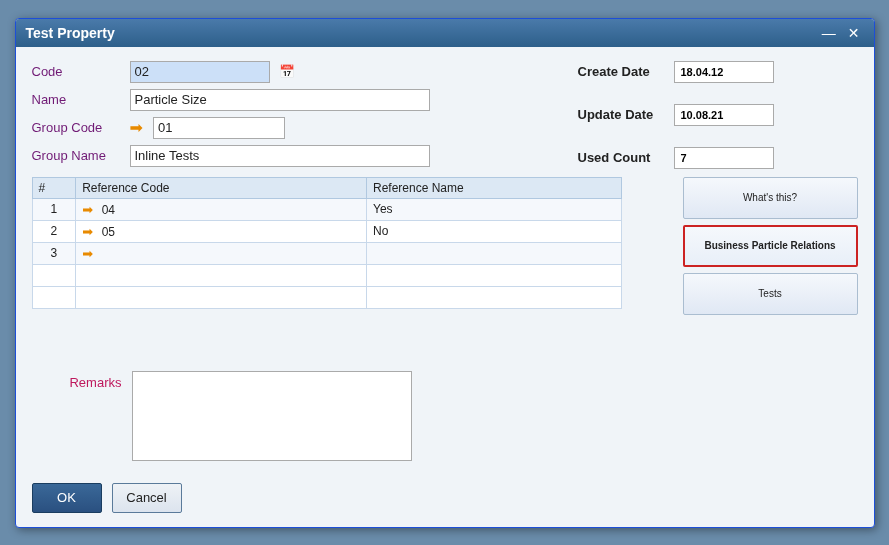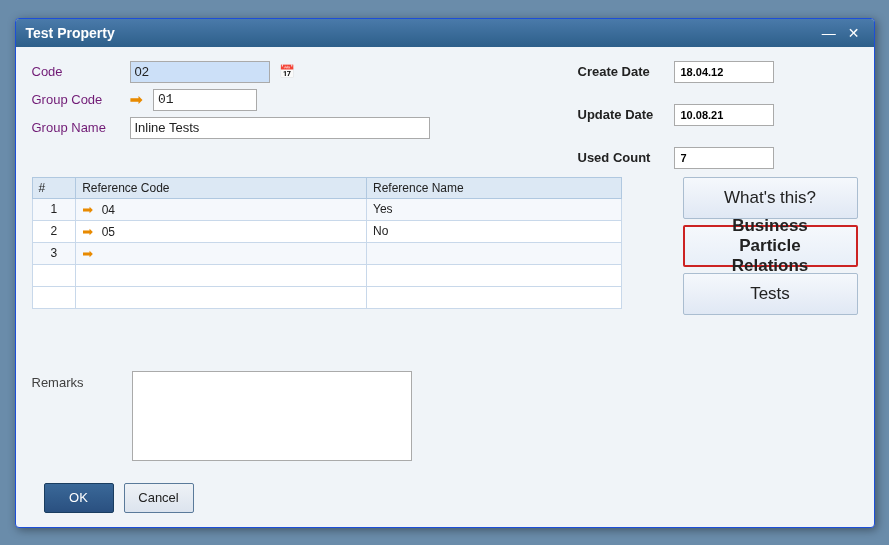--- a/index.html
+++ b/index.html
@@ -73,22 +73,21 @@
       color: #222;
     }
     .form-input.code-input {
       width: 140px;
       background: #cce0f8;
     }
     .form-input.name-input {
       width: 300px;
     }
     .form-input.group-code-input {
-      width: 104px;
-      font-family: Liberation Mono, monospace;
+      width: 132px;
     }
     .form-input.group-name-input {
       width: 300px;
     }
     .arrow-icon {
       color: #e88a00;
       font-size: 16px;
       margin-right: 2px;
     }
     .code-icon {
@@ -182,21 +181,21 @@
       width: 220px;
       display: flex;
       flex-direction: column;
       gap: 6px;
     }
     .panel-btn {
       height: 42px;
       background: linear-gradient(to bottom, #f5f8fc, #e0e8f4);
       border: 1px solid #aabdd0;
       border-radius: 2px;
-      font-size: 17px;
+      font-size: 10px;
       cursor: pointer;
       color: #222;
       display: flex;
       align-items: center;
       justify-content: center;
       padding: 0 16px;
       text-align: center;
       margin-left: 45px;
     }
     .panel-btn.highlighted {
@@ -205,34 +204,35 @@
       background: linear-gradient(to bottom, #f5f8fc, #e8eff8);
     }
     .remarks-section {
       display: flex;
       align-items: flex-start;
       gap: 10px;
       margin-top: 4px;
     }
     .remarks-label {
       width: 90px;
-      color: #404040;
+      color: #be185d;
       padding-top: 4px;
+      text-align: right;
     }
     .remarks-textarea {
       width: 280px;
       height: 90px;
       border: 1px solid #aaa;
       background: white;
       resize: none;
       font-size: 13px;
       padding: 3px;
     }
     .footer {
-      padding: 10px 16px 14px 28px;
+      padding: 10px 16px 14px 16px;
       display: flex;
       gap: 10px;
     }
     .footer-btn {
       min-width: 70px;
       height: 30px;
       font-size: 13px;
       cursor: pointer;
       border-radius: 2px;
       border: 1px solid #5a7a9a;
@@ -264,20 +264,24 @@
 
     <div class="top-section">
       <div class="left-fields">
 
         <div class="form-row">
           <span class="form-label">Code</span>
           <input class="form-input code-input" type="text" value="02" style="">
           <span class="code-icon">📅</span>
         </div>
 
+        <div class="form-row">
+          <span class="form-label">Name</span>
+          <input class="form-input name-input" type="text" value="Particle Size" style="">
+        </div>
 
         <div class="form-row">
           <span class="form-label">Group Code</span>
           <span class="arrow-icon">➡</span>
           <input class="form-input group-code-input" type="text" value="01" style="">
         </div>
 
         <div class="form-row">
           <span class="form-label">Group Name</span>
           <input class="form-input group-name-input" type="text" value="Inline Tests" style="">

